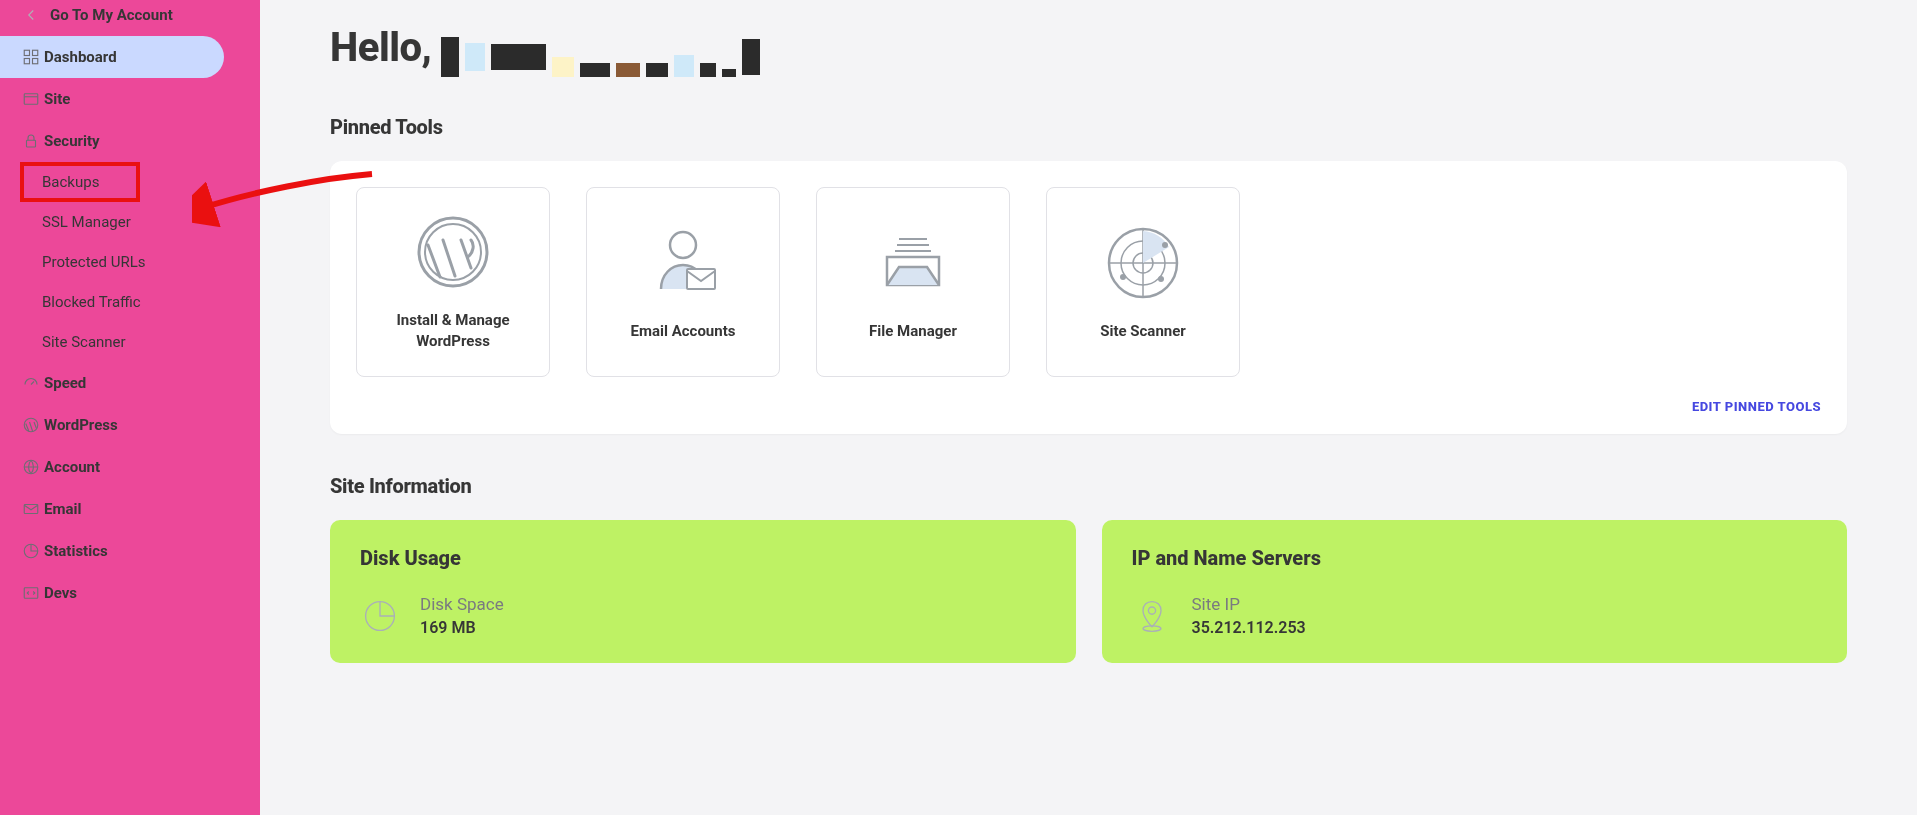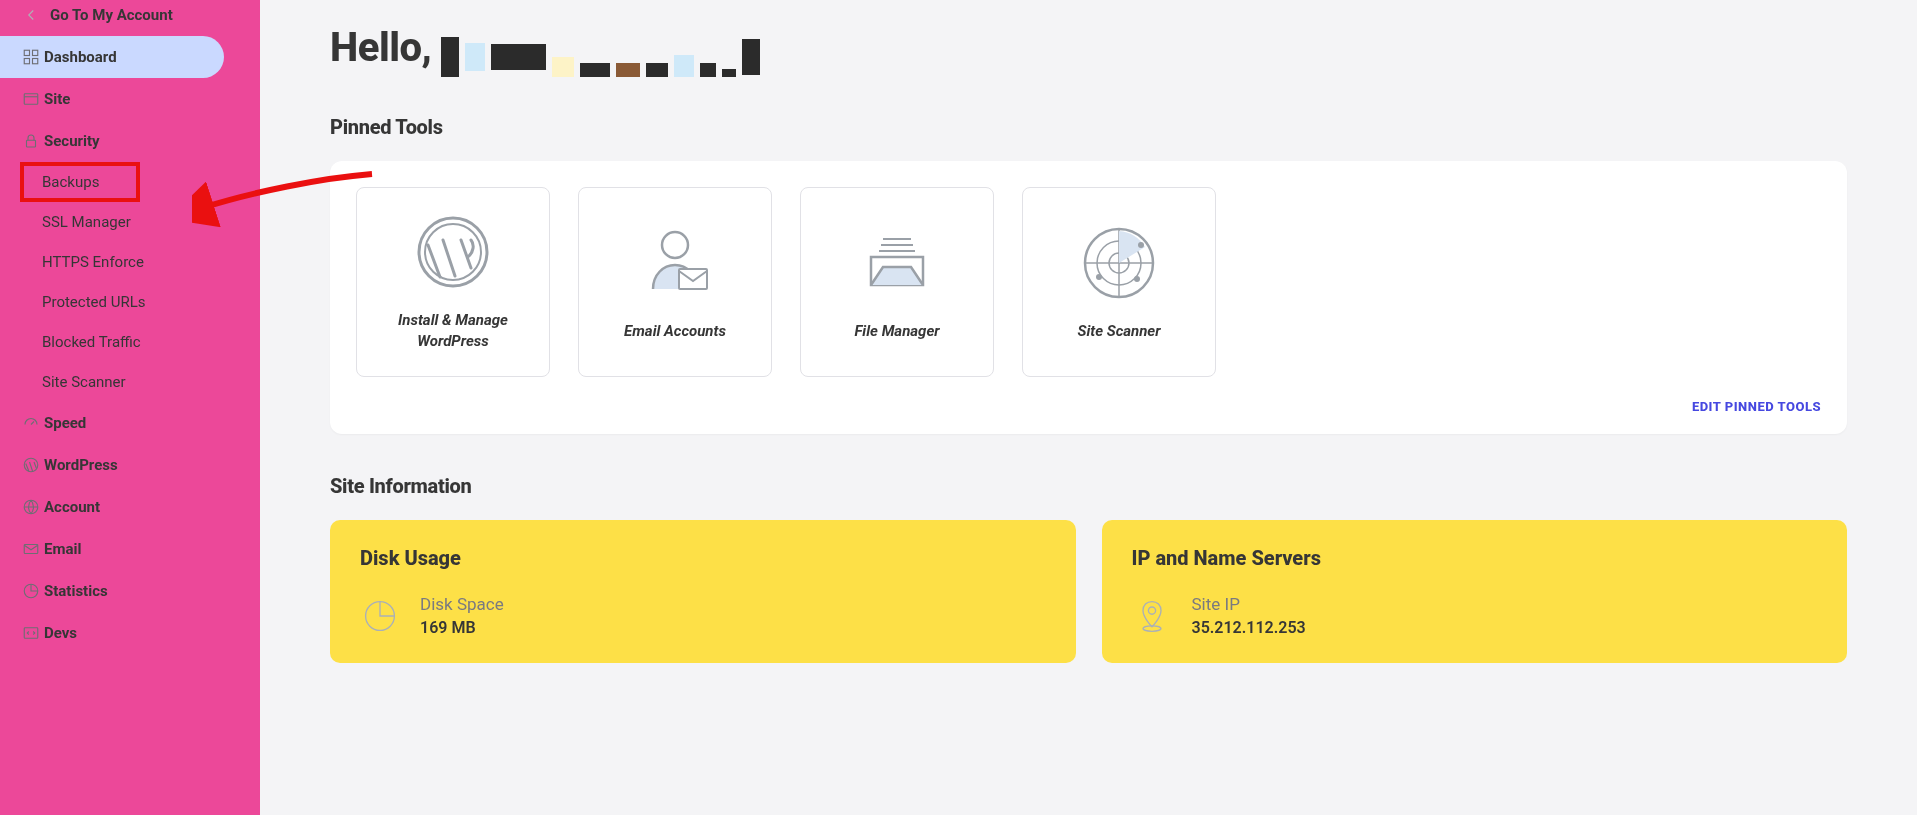--- a/index.html
+++ b/index.html
@@ -104,23 +104,22 @@
     }
     .card {
       background: #fff;
       border-radius: 12px;
       padding: 24px 24px 24px 24px;
       box-shadow: 0 1px 2px rgba(0,0,0,0.04);
     }
     .tools-card { padding: 26px 26px 20px 26px; margin-bottom: 40px; }
     .tool-grid {
       display: flex;
-      gap: 28px;
+      gap: 36px;
       flex-wrap: wrap;
-      font-style: italic;
     }
     .tool-card {
       width: 194px;
       height: 190px;
       border: 1px solid #e1e1e6;
       border-radius: 8px;
       display: flex;
       flex-direction: column;
       align-items: center;
       justify-content: center;
@@ -146,21 +145,21 @@
       letter-spacing: 0.5px;
       color: #4648e0;
       cursor: pointer;
     }
     .info-row {
       display: flex;
       gap: 26px;
     }
     .info-card {
       flex: 1;
-      background: #fde047;
+      background: #bef264;
       border-radius: 10px;
       padding: 26px 30px;
     }
     .info-card h3 {
       font-size: 20px; font-weight: 800; margin-bottom: 24px;
     }
     .info-item {
       display: flex;
       align-items: center;
       gap: 20px;
@@ -223,23 +222,20 @@
     </span>
     <span>Security</span>
   </div>
 
   <div class="subnav">
     <div class="sub-item highlighted">
       <span>Backups</span>
     </div>
     <div class="sub-item">
       <span>SSL Manager</span>
-    </div>
-    <div class="sub-item">
-      <span>HTTPS Enforce</span>
     </div>
     <div class="sub-item">
       <span>Protected URLs</span>
     </div>
     <div class="sub-item">
       <span>Blocked Traffic</span>
     </div>
     <div class="sub-item">
       <span>Site Scanner</span>
     </div>

